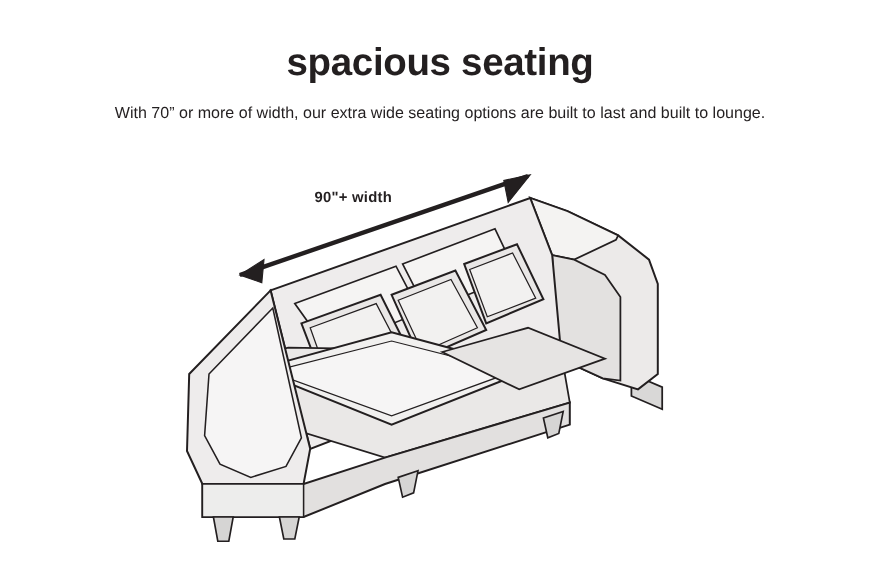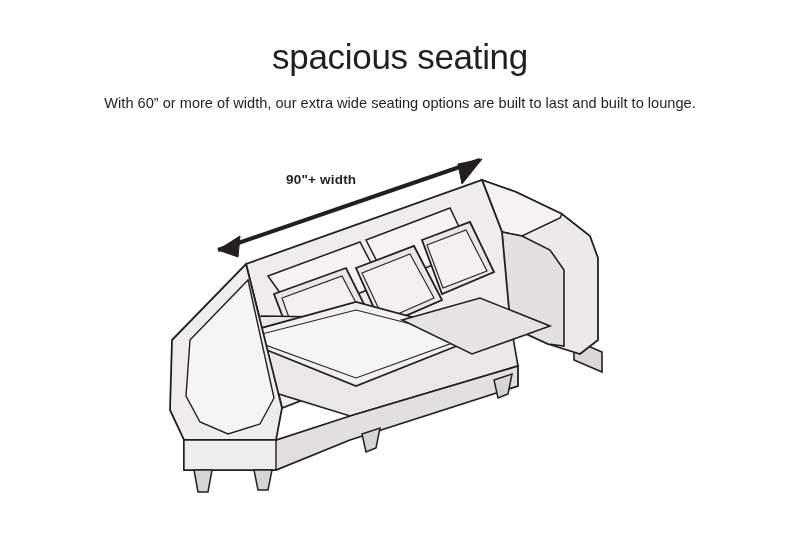--- a/index.html
+++ b/index.html
@@ -20,21 +20,21 @@
     height: 534px;
     background: #ffffff;
   }
   .headline {
     position: absolute;
     top: 38px;
     left: 0;
     width: 800px;
     text-align: center;
     font-size: 35px;
-    font-weight: normal;
+    font-weight: bold;
     letter-spacing: -0.3px;
     color: #231f20;
     line-height: 1.1;
   }
   .subcopy {
     position: absolute;
     top: 92px;
     left: 0;
     width: 800px;
     text-align: center;
@@ -64,21 +64,21 @@
   svg { display: block; }
 </style>
 </head>
 <body>
 
 <div class="page">
 
   <div class="headline">spacious seating</div>
 
   <div class="subcopy">
-    <span class="line">With 60” or more of width, our extra wide seating options are built to last and built to lounge.</span>
+    <span class="line">With 70” or more of width, our extra wide seating options are built to last and built to lounge.</span>
   </div>
 
   <div class="illustration">
     <svg width="520" height="380" viewBox="0 0 520 380">
 
       <g stroke="#231f20" fill="#231f20">
         <line x1="68" y1="110" x2="330" y2="20" stroke-width="4"></line>
         <polygon points="68,110 90,96 88,117"></polygon>
         <polygon points="332,19 308,24 312,44"></polygon>
       </g>

